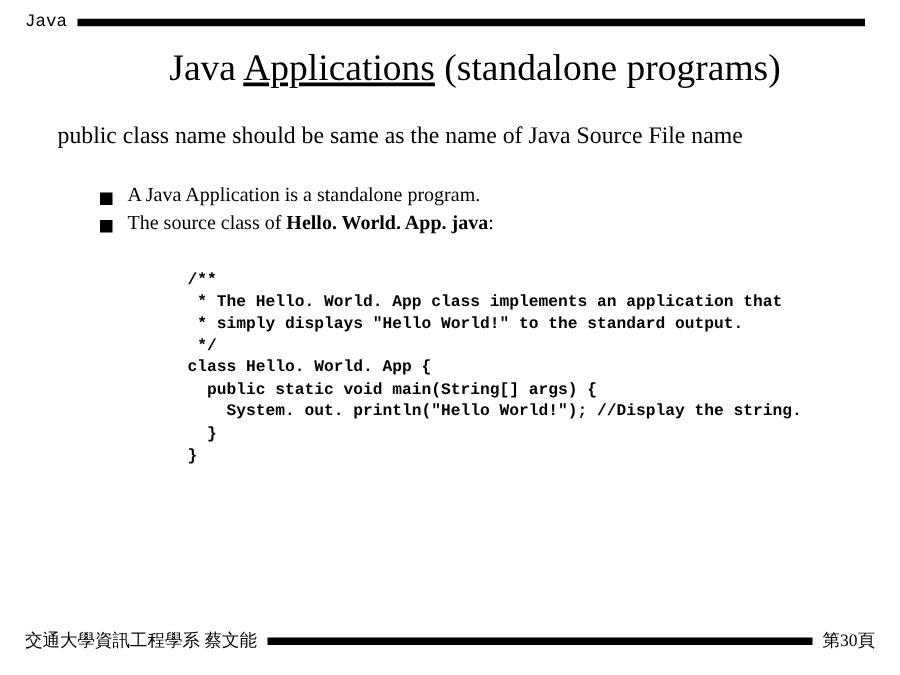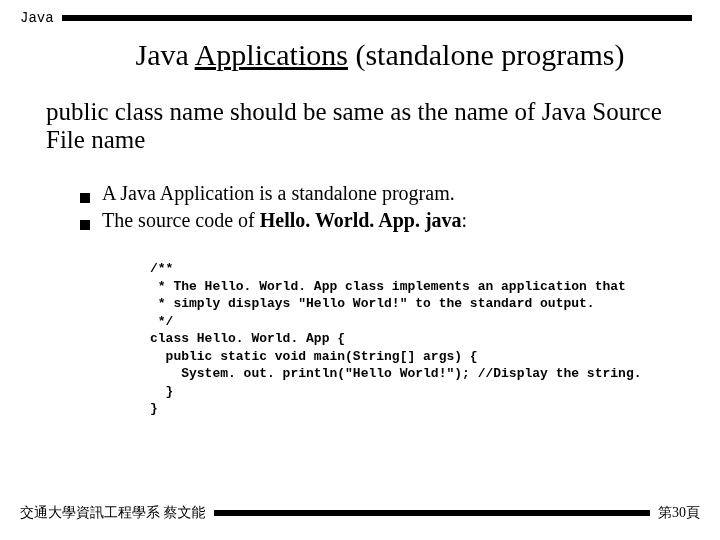--- a/index.html
+++ b/index.html
@@ -36,30 +36,30 @@
   .title {
     text-align: center;
     font-size: 30px;
     margin: 12px 0 20px 0;
     padding-left: 40px;
   }
   .title .underline {
     text-decoration: underline;
   }
   .subtitle {
-    font-size: 25px;
+    font-size: 19px;
     margin: 26px 30px 26px 46px;
   }
   .bullets {
     margin: 0 40px 0 80px;
   }
   .bullet-row {
     display: flex;
-    align-items: center;
-    font-size: 20px;
+    align-items: flex-start;
+    font-size: 16px;
     line-height: 1.35;
   }
   .bullet-box {
     width: 10px;
     height: 10px;
     background: #000;
     margin-top: 8px;
     margin-right: 12px;
     flex-shrink: 0;
   }
@@ -113,21 +113,21 @@
 <div class="subtitle">public class name should be same as the name of Java Source File name</div>
 
 <div class="bullets">
   <div class="bullet-row">
     <div class="bullet-box"></div>
     <div>A Java Application is a standalone program.</div>
   </div>
   <div class="bullet-row">
     <div class="bullet-box"></div>
     <div>
-      <span>The source code of </span><span class="mono">Hello. World. App. java</span><span>:</span>
+      <span>The source class of </span><span class="mono">Hello. World. App. java</span><span>:</span>
     </div>
   </div>
 </div>
 
 <div class="codeblock">/**
  * The Hello. World. App class implements an application that
  * simply displays "Hello World!" to the standard output.
  */
 class Hello. World. App {
   public static void main(String[] args) {

